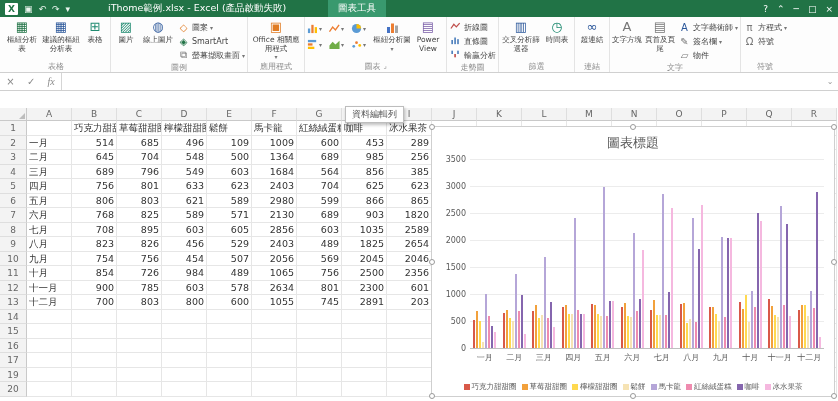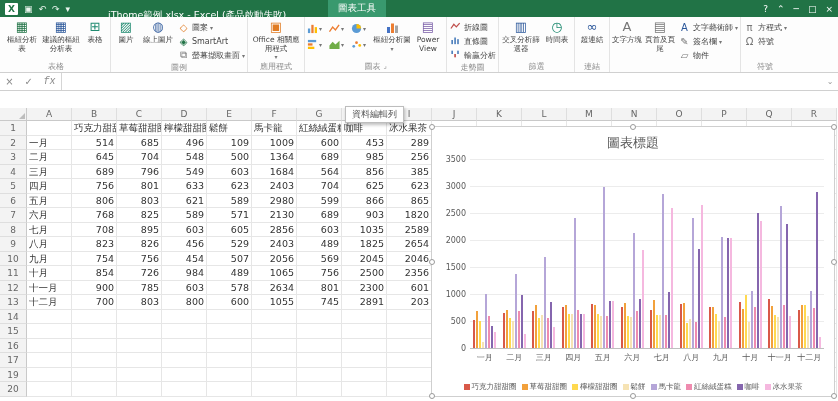--- a/index.html
+++ b/index.html
@@ -7,21 +7,21 @@
   .app {
     width: 838px; height: 401px; position: relative; overflow: hidden;
     background: #fff; font-family: "DejaVu Sans", "Liberation Sans", sans-serif;
     font-size: 10px; color: #333;
   }
   
   .titlebar { height: 17px; background: #217346; color: #fff; display: flex; align-items: center; padding: 0 5px; position: relative; font-size: 9.5px; }
   .qat { display: flex; gap: 6px; align-items: center; }
   .xl-logo { width: 13px; height: 12px; background: #fff; color: #217346; font-weight: bold; font-size: 9px; display: flex; align-items: center; justify-content: center; border-radius: 1px; }
   .qat .qi { font-size: 9px; color: #eaf5ee; }
-  .title-text { position: absolute; left: 108px; top: 9px; white-space: nowrap; }
+  .title-text { position: absolute; left: 108px; top: 2px; white-space: nowrap; }
   .context-tool { position: absolute; left: 328px; top: 0; height: 17px; background: #39996e; color: #fff; display: flex; align-items: center; padding: 0 10px; font-size: 9.5px; }
   .winctl { margin-left: auto; display: flex; gap: 9px; align-items: center; font-size: 9px; }
   
   .tabrow { height: 17px; background: #fff; display: flex; align-items: stretch; font-size: 9.5px; }
   .file-tab { background: #217346; color: #fff; padding: 0 13px; display: flex; align-items: center; }
   .tab { padding: 0 8px; display: flex; align-items: center; color: #444; }
   .tab.active { color: #217346; border: 1px solid #d9d9d9; border-bottom: none; background: #fff; }
   .tab.ctx { color: #217346; }
   
   .ribbon { height: 56px; background: #fdfdfd; border-bottom: 1px solid #d0d0d0; display: flex; align-items: stretch; padding-left: 2px; overflow: hidden; }
@@ -35,21 +35,21 @@
   .smallbtn .ic { width: 13px; font-size: 10px; text-align: center; }
   .chartgrid { display: grid; grid-template-columns: repeat(3, 21px); grid-auto-rows: 15px; gap: 1px; padding-top: 3px; }
   .cgi { display: flex; align-items: center; gap: 1px; font-size: 6px; color: #777; }
   .drop { font-size: 6px; color: #777; }
   .g-green { color: #217346; } .g-blue { color: #2b579a; } .g-teal { color: #1f8a70; }
   .g-orange { color: #e07c24; } .g-purple { color: #7a5ea8; } .g-gray { color: #777; }
   
   .fbar { height: 18px; display: flex; align-items: stretch; border-bottom: 1px solid #d0d0d0; background: #fff; font-size: 10px; }
   .namebox { width: 100px; border-right: 1px solid #d5d5d5; display: flex; align-items: center; justify-content: space-between; padding: 0 5px; }
   .fbtns { width: 62px; display: flex; align-items: center; justify-content: space-around; border-right: 1px solid #d5d5d5; color: #8a8a8a; }
-  .fx { font-style: italic; font-family: Liberation Mono, monospace; }
+  .fx { font-style: italic; font-family: Liberation Serif, serif; }
   .finput { flex: 1; }
   .fexp { width: 16px; display: flex; align-items: center; justify-content: center; color: #999; font-size: 8px; }
   
   .sheet { position: absolute; top: 108px; left: 0; right: 0; bottom: 0; overflow: hidden; background: #fff; }
   .shr { display: flex; height: 14.5px; }
   .shr.hdr { height: 13px; }
   .corner { width: 27px; background: #f3f3f3; border-right: 1px solid #c9c9c9; border-bottom: 1px solid #c9c9c9; position: relative; }
   .corner::after { content: ''; position: absolute; right: 1px; bottom: 1px; border-left: 6px solid transparent; border-bottom: 6px solid #bdbdbd; }
   .ch { width: 45px; background: #f3f3f3; border-right: 1px solid #dedede; border-bottom: 1px solid #c9c9c9; text-align: center; color: #666; font-size: 9px; line-height: 12px; }
   .rh { width: 27px; background: #f3f3f3; border-right: 1px solid #c9c9c9; border-bottom: 1px solid #dedede; text-align: center; color: #666; font-size: 9px; line-height: 14px; }
@@ -309,20 +309,21 @@
             <span class="ic g-gray">✎</span>
             <span>簽名欄</span>
             <span class="drop">▾</span>
           </div>
           <div class="smallbtn">
             <span class="ic g-gray">▱</span>
             <span>物件</span>
           </div>
         </div>
       </div>
+      <div class="rgroup-label">文字</div>
     </div>
 
     <div class="rgroup" style="border-right:none">
       <div class="rgroup-items">
         <div class="smallcol">
           <div class="smallbtn">
             <span class="ic g-gray">π</span>
             <span>方程式</span>
             <span class="drop">▾</span>
           </div>

